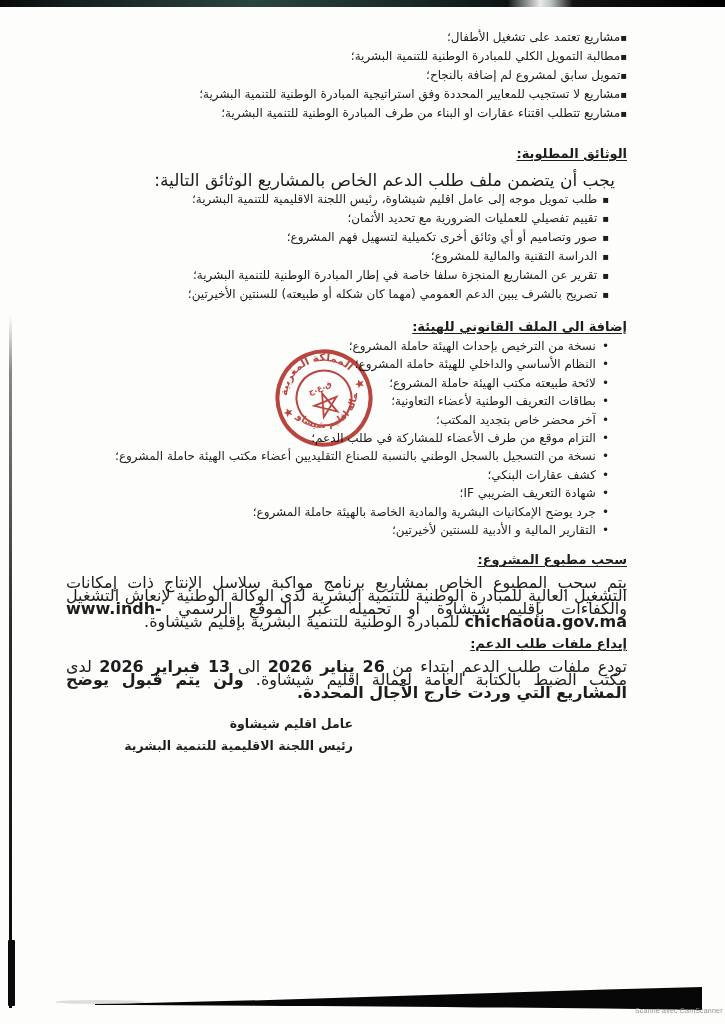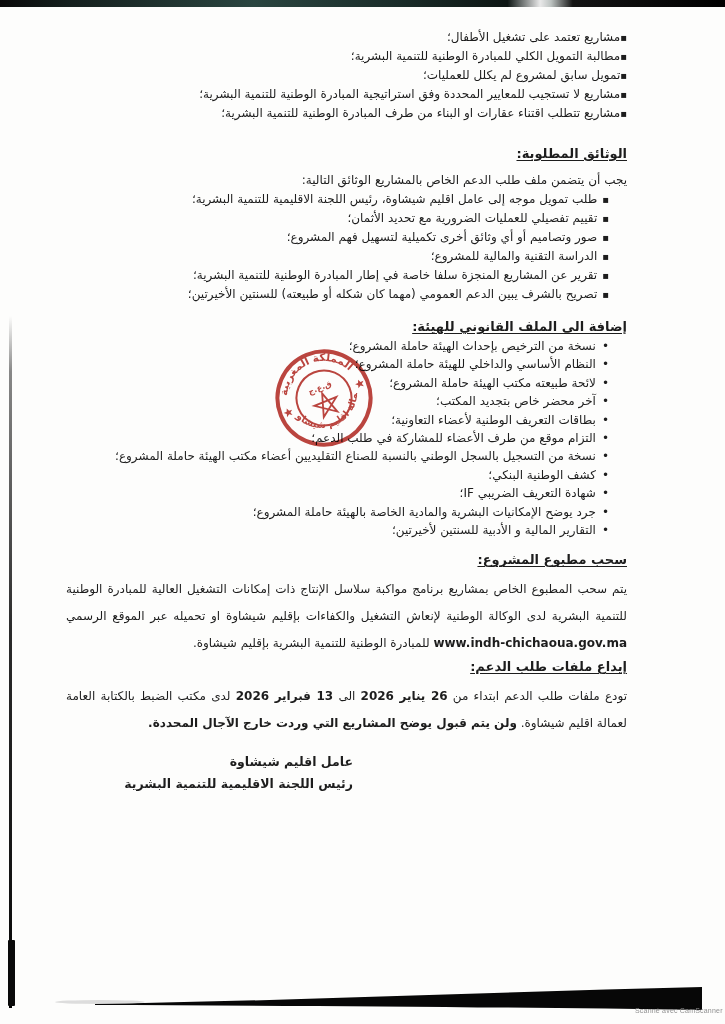--- a/index.html
+++ b/index.html
@@ -31,23 +31,23 @@
   ul.list li{white-space:nowrap;}
   ul.sq1 li::before{content:"▪";font-size:10px;}
   ul.ind{padding-right:18px;}
   ul.sq li::before{content:"▪";font-size:10px;margin-left:5px;}
   ul.dot li::before{content:"•";margin-left:6px;}
   ul.tight{line-height:18.4px;}
   .sec-h{
     font-size:13px;font-weight:bold;line-height:20px;margin:0;
     text-decoration:underline;text-underline-offset:2px;
   }
-  .mt21{margin-top:21px}.mt13{margin-top:13px}.mt11{margin-top:11px}.mt6{margin-top:0}
-  .intro{font-size:12px;line-height:19px;margin:7px 0 0;}
-  .para{font-size:12px;line-height:27px;text-align:justify;margin:6px 0 0;}
+  .mt21{margin-top:21px}.mt13{margin-top:13px}.mt11{margin-top:11px}.mt6{margin-top:6px}
+  .intro{font-size:17px;line-height:19px;margin:7px 12px 0;}
+  .para{font-size:16px;line-height:13px;text-align:justify;margin:6px 0 0;}
   .para b,.url{font-weight:bold;}
   .url{direction:ltr;unicode-bidi:embed;}
   .list2{margin-top:5px;text-align:right;}
   .list3{margin-top:6px;}
   .signature{
     width:250px;margin:14px 274px 0 0;text-align:right;
     font-weight:bold;font-size:12.5px;line-height:22px;
   }
   
   .stamp{position:absolute;left:274px;top:348px;width:100px;height:100px;opacity:.9;mix-blend-mode:multiply;}
@@ -57,46 +57,46 @@
 
 <div class="scan-top"></div>
 <div class="scan-left"></div>
 <div class="scan-left-bottom"></div>
 
 <div class="content">
 
   <ul class="list sq1">
     <li>مشاريع تعتمد على تشغيل الأطفال؛</li>
     <li>مطالبة التمويل الكلي للمبادرة الوطنية للتنمية البشرية؛</li>
-    <li>تمويل سابق لمشروع لم يكلل للعمليات؛</li>
+    <li>تمويل سابق لمشروع لم إضافة بالنجاح؛</li>
     <li>مشاريع لا تستجيب للمعايير المحددة وفق استراتيجية المبادرة الوطنية للتنمية البشرية؛</li>
     <li>مشاريع تتطلب اقتناء عقارات او البناء من طرف المبادرة الوطنية للتنمية البشرية؛</li>
   </ul>
 
   <h2 class="sec-h mt21">الوثائق المطلوبة:</h2>
   <p class="intro">يجب أن يتضمن ملف طلب الدعم الخاص بالمشاريع الوثائق التالية:</p>
   <ul class="list sq ind list2">
     <li>طلب تمويل موجه إلى عامل اقليم شيشاوة، رئيس اللجنة الاقليمية للتنمية البشرية؛</li>
     <li>تقييم تفصيلي للعمليات الضرورية مع تحديد الأثمان؛</li>
     <li>صور وتصاميم أو أي وثائق أخرى تكميلية لتسهيل فهم المشروع؛</li>
     <li>الدراسة التقنية والمالية للمشروع؛</li>
     <li>تقرير عن المشاريع المنجزة سلفا خاصة في إطار المبادرة الوطنية للتنمية البشرية؛</li>
     <li>تصريح بالشرف يبين الدعم العمومي (مهما كان شكله أو طبيعته) للسنتين الأخيرتين؛</li>
   </ul>
 
   <h2 class="sec-h mt13">إضافة الى الملف القانوني للهيئة:</h2>
   <ul class="list dot ind tight list3">
     <li>نسخة من الترخيص بإحداث الهيئة حاملة المشروع؛</li>
     <li>النظام الأساسي والداخلي للهيئة حاملة المشروع؛</li>
     <li>لائحة طبيعته مكتب الهيئة حاملة المشروع؛</li>
+    <li>بطاقات التعريف الوطنية لأعضاء التعاونية؛</li>
     <li>آخر محضر خاص بتجديد المكتب؛</li>
-    <li>بطاقات التعريف الوطنية لأعضاء التعاونية؛</li>
     <li>التزام موقع من طرف الأعضاء للمشاركة في طلب الدعم؛</li>
     <li>نسخة من التسجيل بالسجل الوطني بالنسبة للصناع التقليديين أعضاء مكتب الهيئة حاملة المشروع؛</li>
-    <li>كشف الوطنية البنكي؛</li>
+    <li>كشف عقارات البنكي؛</li>
     <li>شهادة التعريف الضريبي IF؛</li>
     <li>جرد يوضح الإمكانيات البشرية والمادية الخاصة بالهيئة حاملة المشروع؛</li>
     <li>التقارير المالية و الأدبية للسنتين لأخيرتين؛</li>
   </ul>
 
   <h2 class="sec-h mt11">سحب مطبوع المشروع:</h2>
   <p class="para"><span>يتم سحب المطبوع الخاص بمشاريع برنامج مواكبة سلاسل الإنتاج ذات إمكانات التشغيل العالية للمبادرة الوطنية للتنمية البشرية لدى الوكالة الوطنية لإنعاش التشغيل والكفاءات بإقليم شيشاوة او تحميله عبر الموقع الرسمي </span><span class="url" dir="ltr">www.indh-chichaoua.gov.ma</span><span> للمبادرة الوطنية للتنمية البشرية بإقليم شيشاوة.</span></p>
 
   <h2 class="sec-h mt6">إيداع ملفات طلب الدعم:</h2>
   <p class="para"><span>تودع ملفات طلب الدعم ابتداء من </span><b>26 يناير 2026</b><span> الى </span><b>13 فبراير 2026</b><span> لدى مكتب الضبط بالكتابة العامة لعمالة اقليم شيشاوة. </span><b>ولن يتم قبول يوضح المشاريع التي وردت خارج الآجال المحددة.</b></p>

